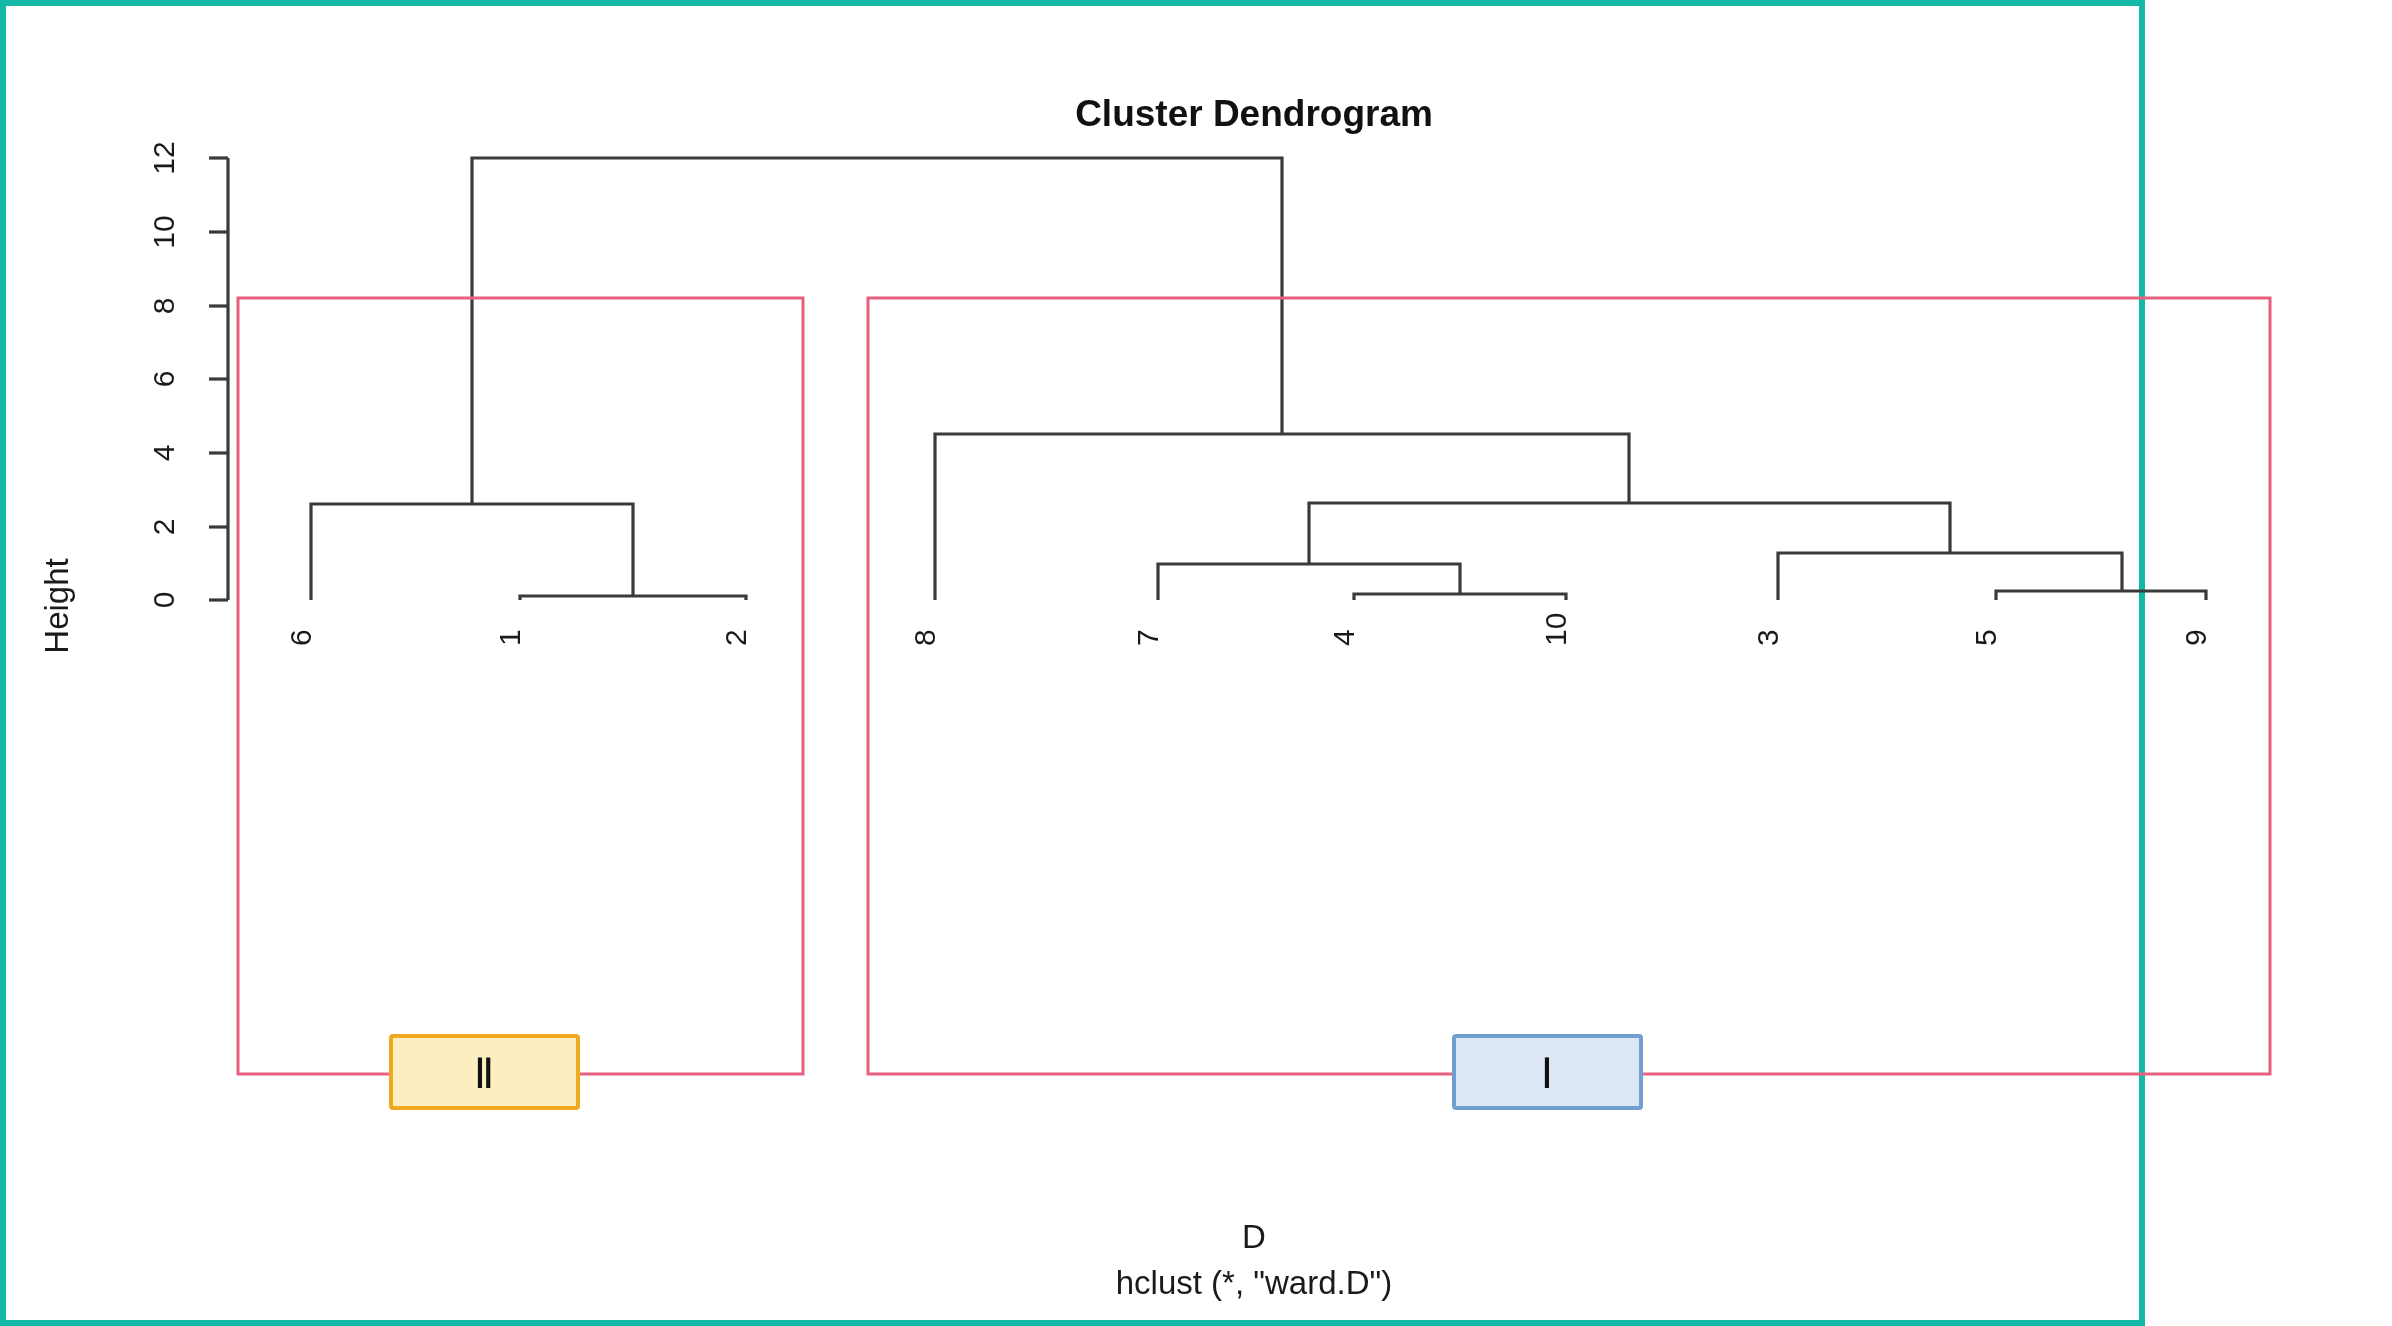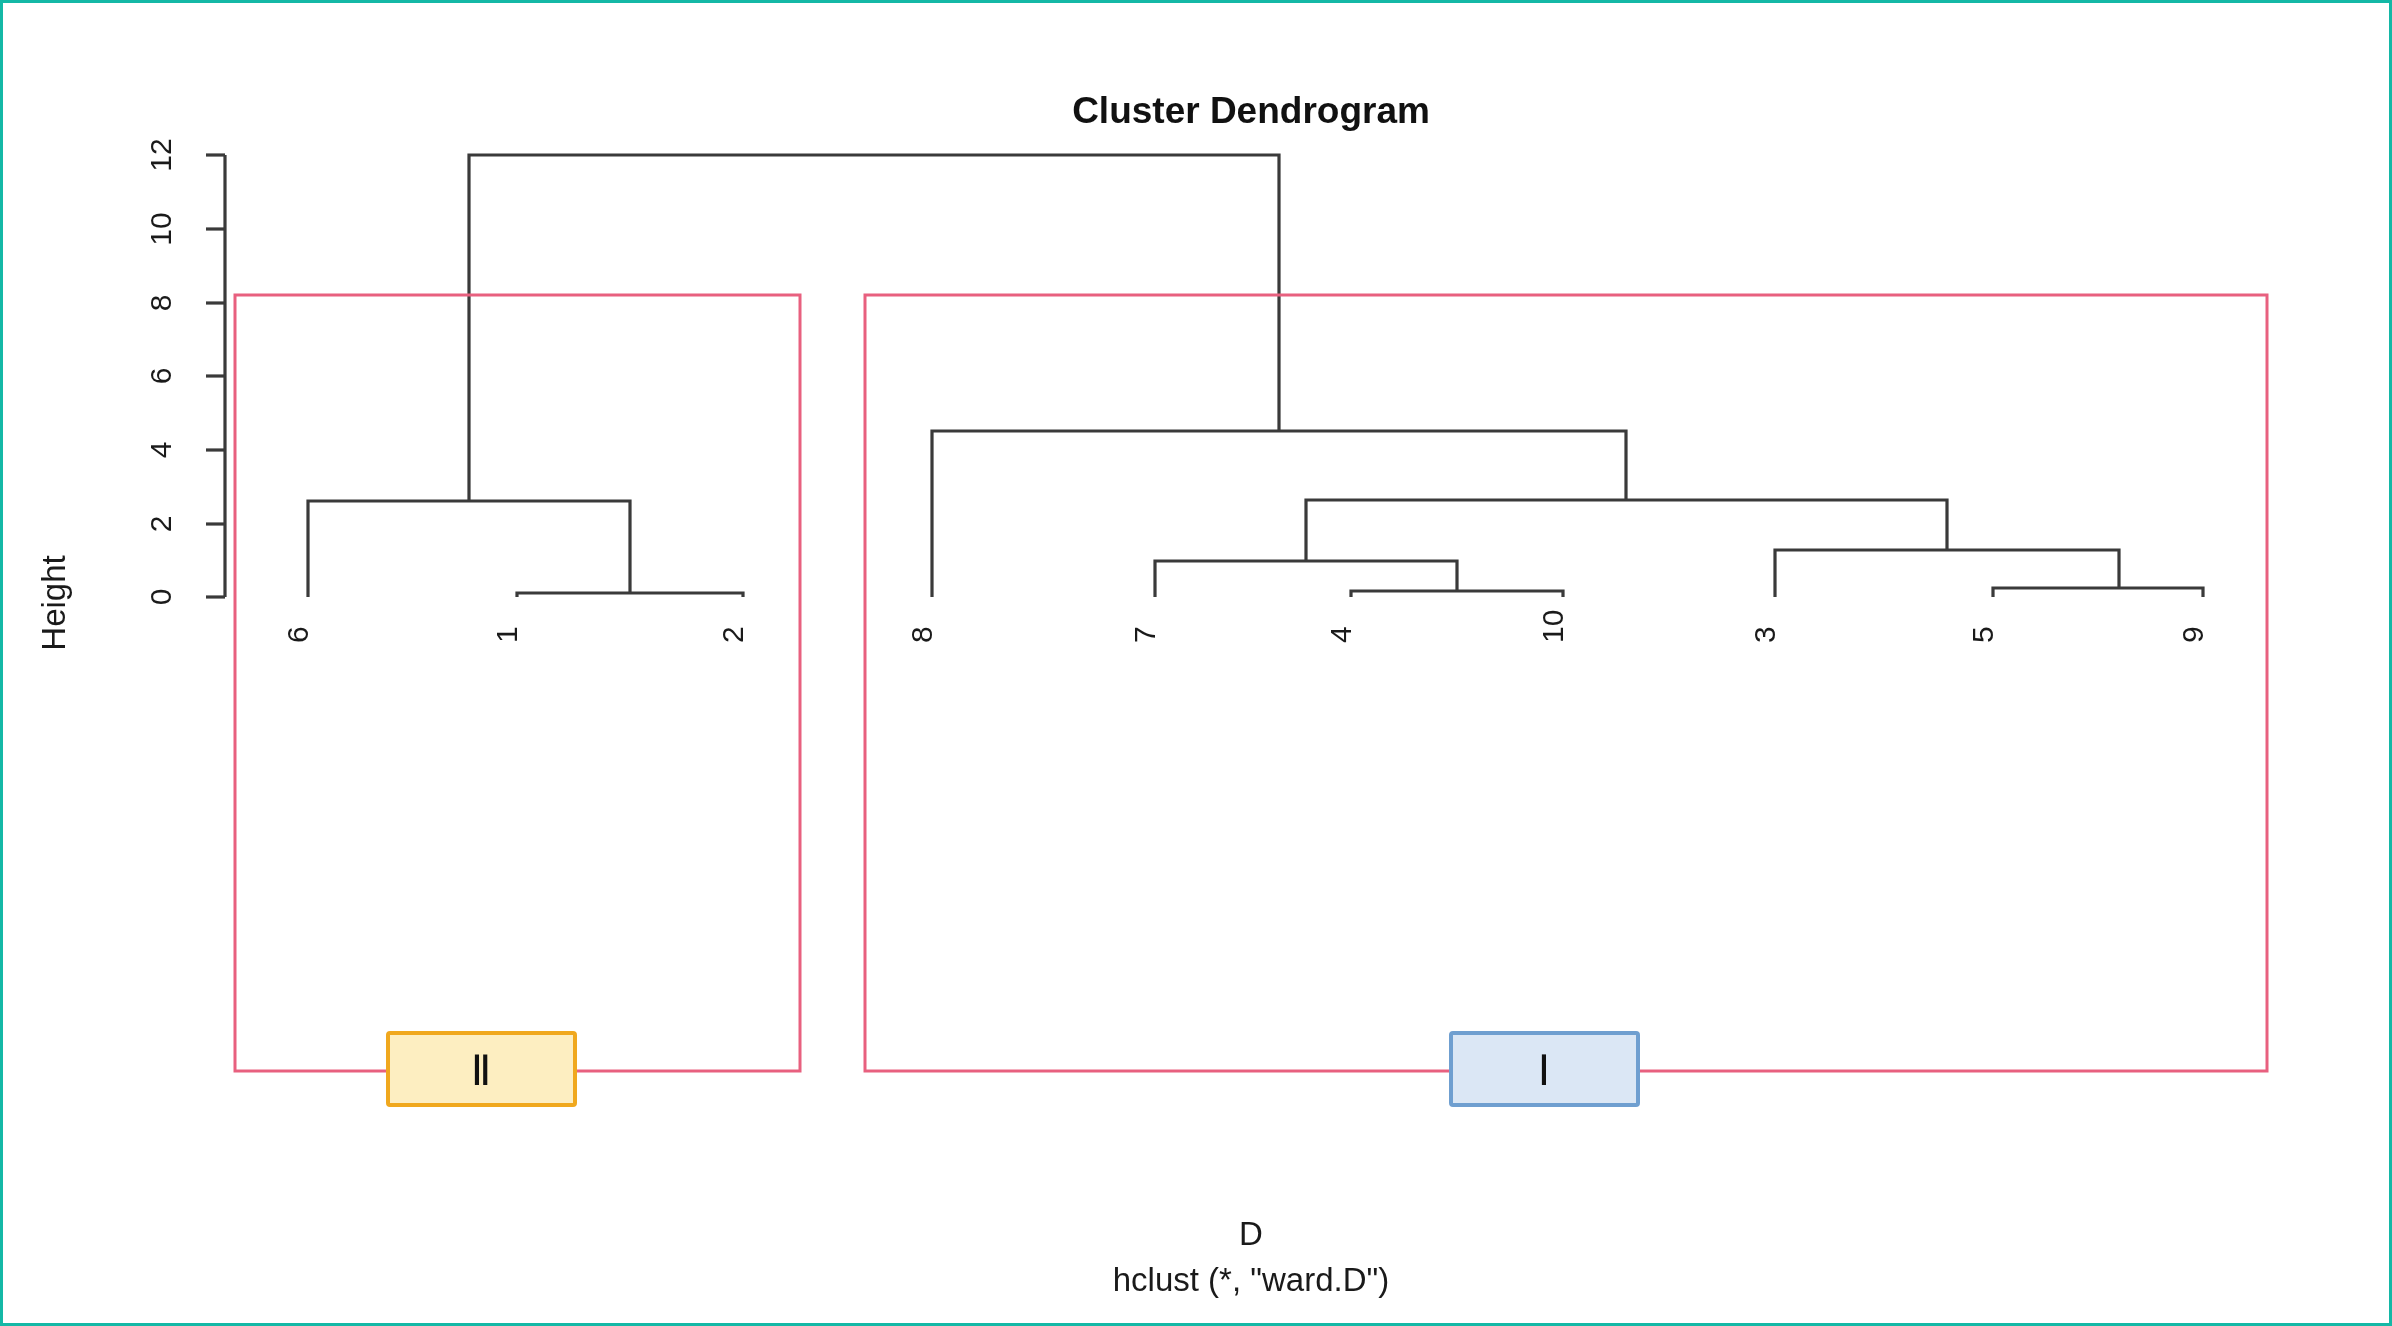--- a/index.html
+++ b/index.html
@@ -3,23 +3,23 @@
 <meta charset="utf-8">
 <title>Cluster Dendrogram</title>
 <style>
   html,body{margin:0;padding:0;background:#ffffff;}
   body{
     font-family:"Liberation Sans", sans-serif;
     width:2392px;height:1326px;overflow:hidden;
   }
   #frame{
     position:relative;
-    width:2392px;height:1326px;
+    width:2145px;height:1326px;
     box-sizing:border-box;
-    border:3px solid #14b8a6;
+    border:6px solid #14b8a6;
     background:#ffffff;
   }
   #plot{
     position:absolute;
     left:0;top:0;
     width:2392px;height:1326px;
   }
   .title-text{
     font-size:37px;font-weight:bold;fill:#111111;
     font-family:"Liberation Sans", sans-serif;

